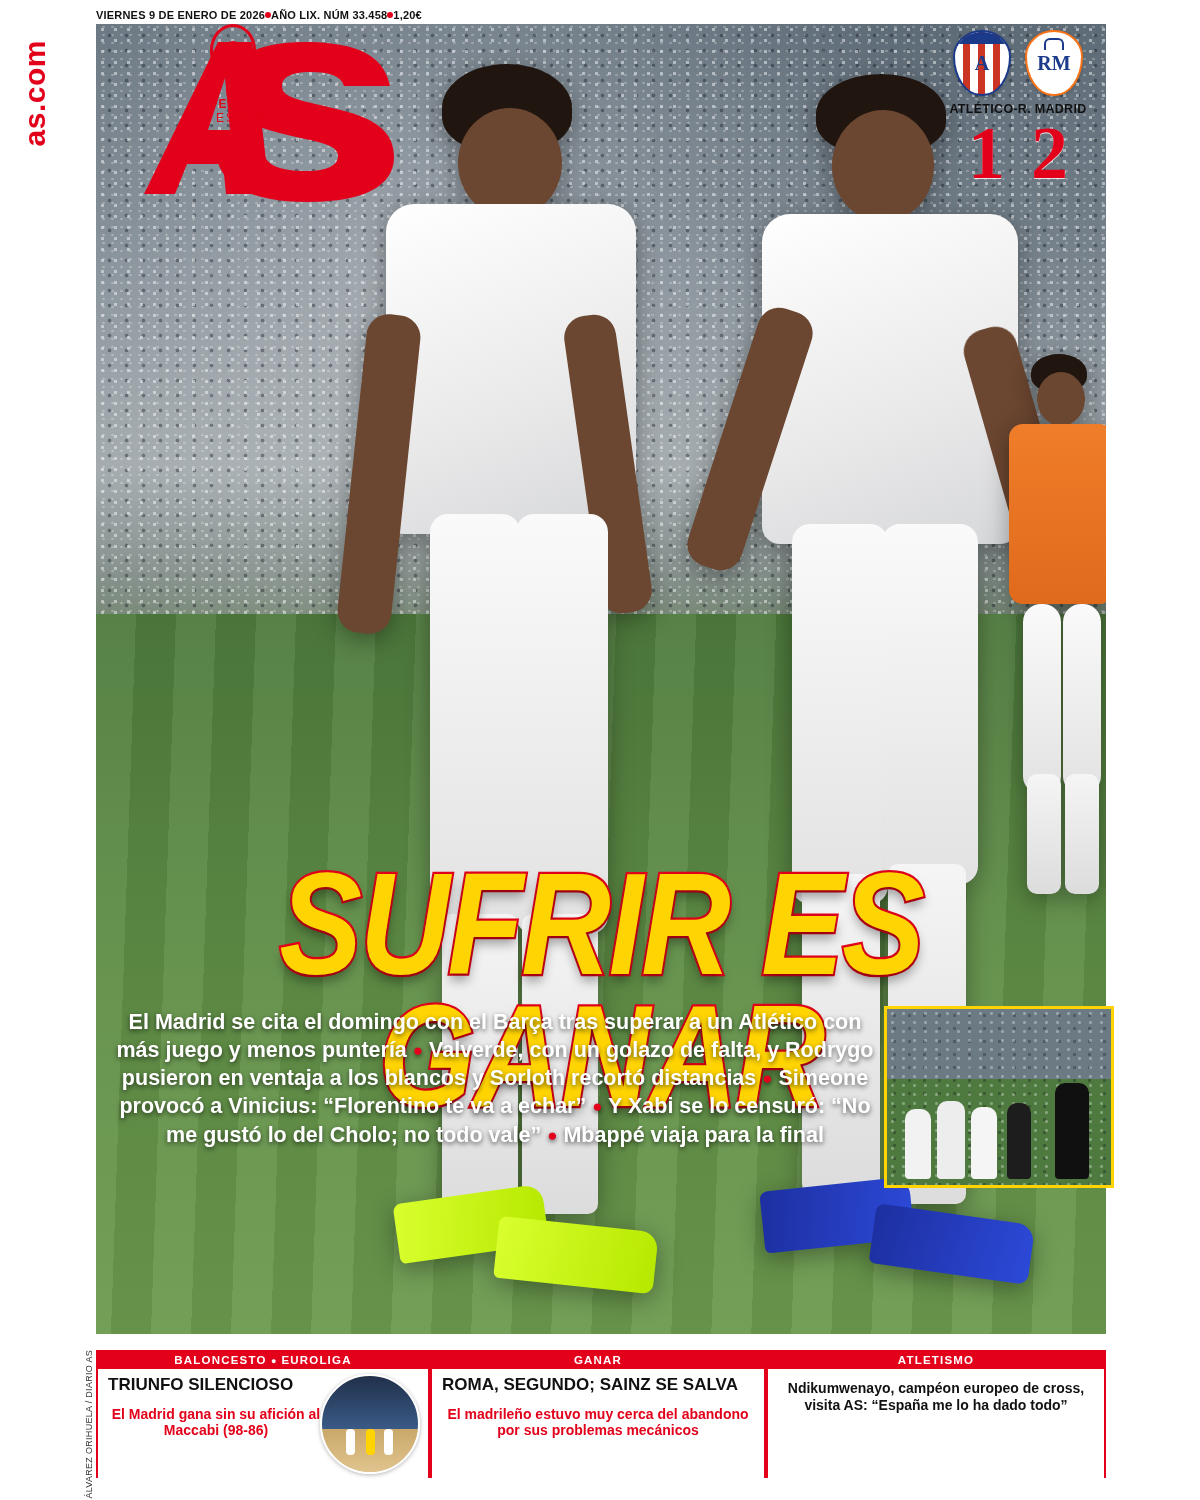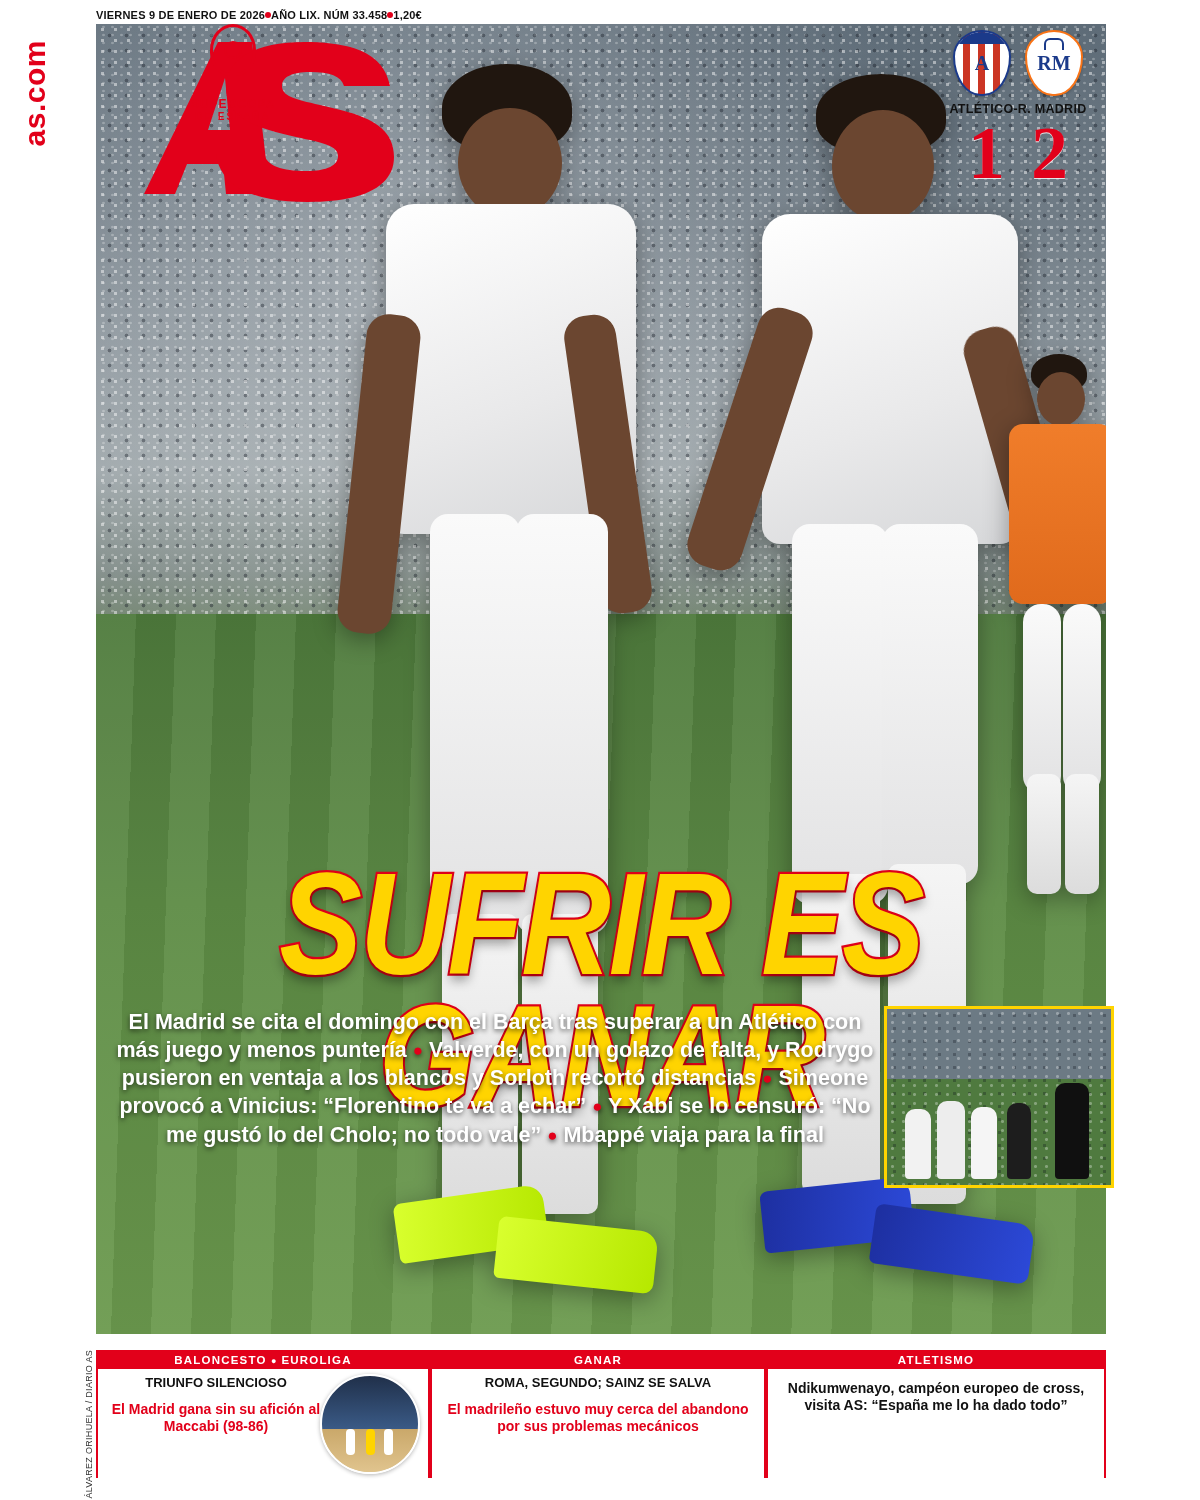--- a/index.html
+++ b/index.html
@@ -266,23 +266,23 @@
     border: 2px solid #e2001a;
     border-radius: 50%;
   }
   .sc-title {
     font-size: 12px;
     font-weight: bold;
     letter-spacing: 1px;
     margin-top: 21px;
   }
   .sc-sub {
-    font-size: 10px;
+    font-size: 12px;
     letter-spacing: 2px;
-    font-weight: bold;
+    font-weight: normal;
   }
 
   
   .headline {
     position: absolute;
     left: 96px;
     top: 858px;
     width: 1010px;
     text-align: center;
     z-index: 8;
@@ -373,22 +373,21 @@
     font-size: 11.5px;
     font-weight: bold;
     letter-spacing: 1.2px;
     text-align: center;
     padding: 4px 0 3px;
   }
   .bcol .bhead .sep { font-size: 9px; vertical-align: middle; }
   .bcol .btitle {
     color: #111;
     font-weight: bold;
-    font-size: 13px;
-    text-align: center;
+    font-size: 17px;
     margin: 7px 10px 2px;
     line-height: 1.1;
   }
   .bcol .bsub {
     color: #e2001a;
     font-weight: bold;
     font-size: 14px;
     text-align: center;
     margin: 11px 10px 0;
     line-height: 1.2;

